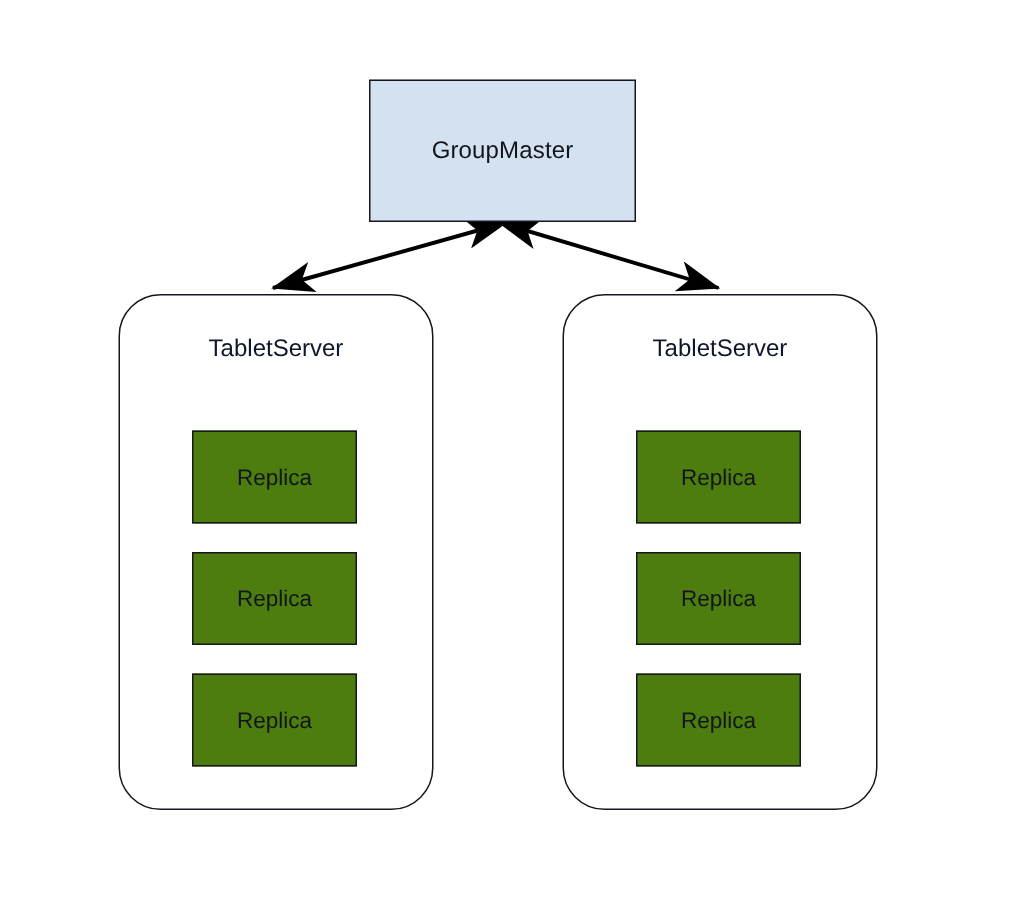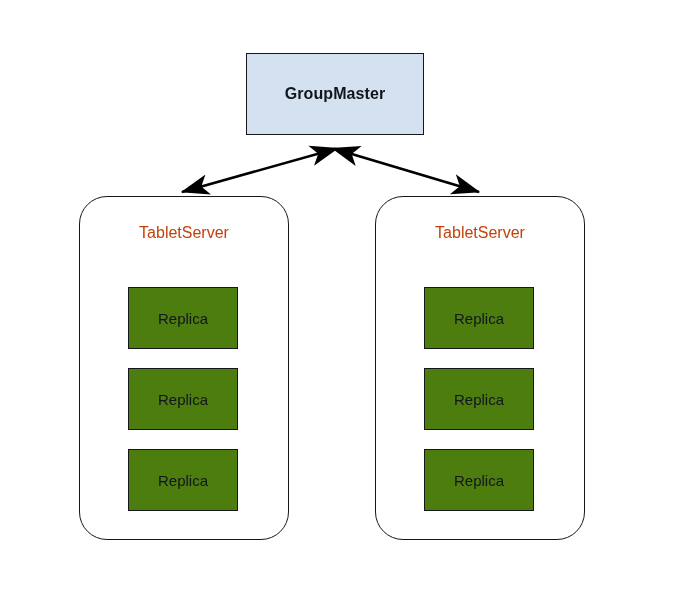--- a/index.html
+++ b/index.html
@@ -43,22 +43,21 @@
     color: #12161b;
     font-size: 16px;
     line-height: 1;
     letter-spacing: 0.1px;
     white-space: nowrap;
   }
   #group-master {
     left: 246px;
     top: 53px;
     width: 178px;
-    height: 82px;
-    font-weight: bold;
+    height: 95px;
   }
   .tablet-container {
     position: absolute;
     box-sizing: border-box;
     border: 1.7px solid #14171c;
     border-radius: 28px;
     background: transparent;
   }
   #tablet-server-left {
     left: 79px;
@@ -72,21 +71,21 @@
     width: 210px;
     height: 344px;
   }
   .container-title {
     position: absolute;
     top: 28px;
     left: 0;
     width: 100%;
     text-align: center;
     font-size: 16px;
-    color: #c2410c;
+    color: #0f172a;
     line-height: 1;
     white-space: nowrap;
   }
   .replica-box {
     position: absolute;
     box-sizing: border-box;
     width: 110px;
     height: 62px;
     left: 48px;
     background: #4d7c0f;

